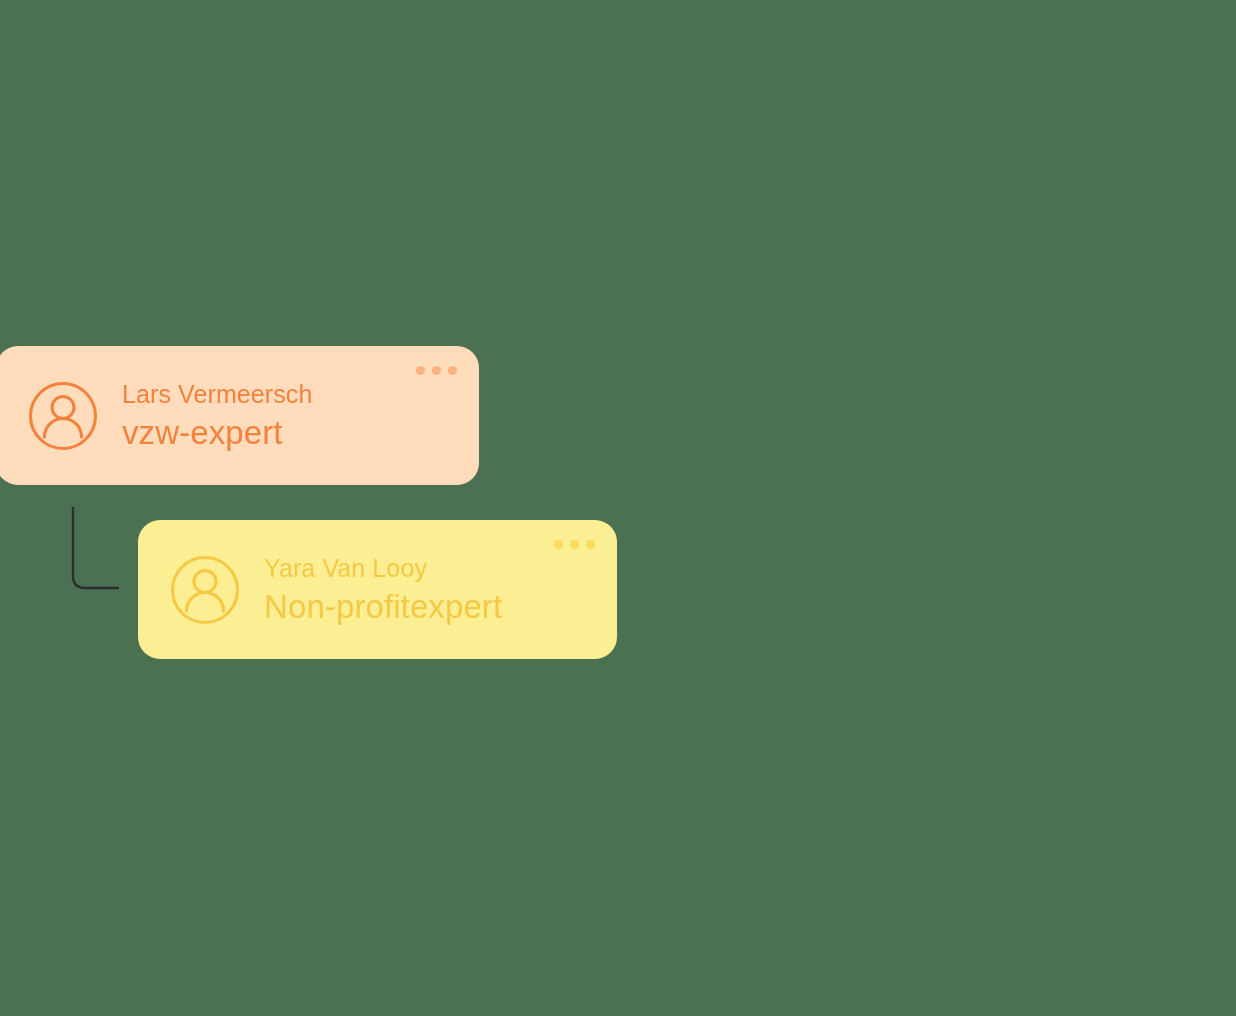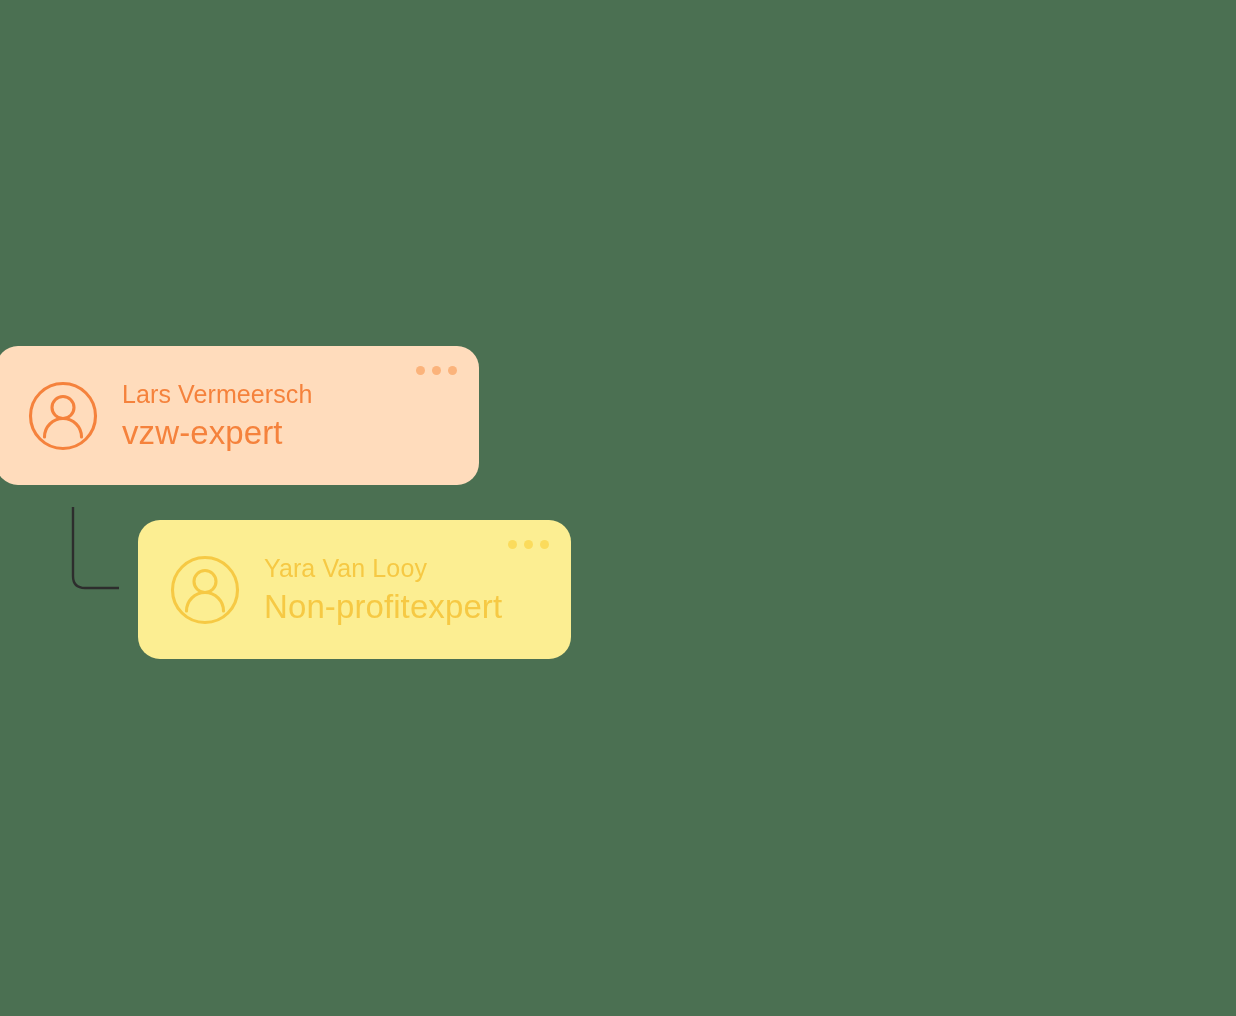--- a/index.html
+++ b/index.html
@@ -46,21 +46,21 @@
     left: -4px;
     top: 346px;
     width: 483px;
     height: 139px;
     background: #ffdcbc;
   }
 
   .card-yellow {
     left: 138px;
     top: 520px;
-    width: 433px;
+    width: 479px;
     height: 139px;
     background: #fcee92;
   }
 
   .avatar {
     flex: 0 0 auto;
     width: 70px;
     height: 70px;
     margin-left: 10px;
   }

